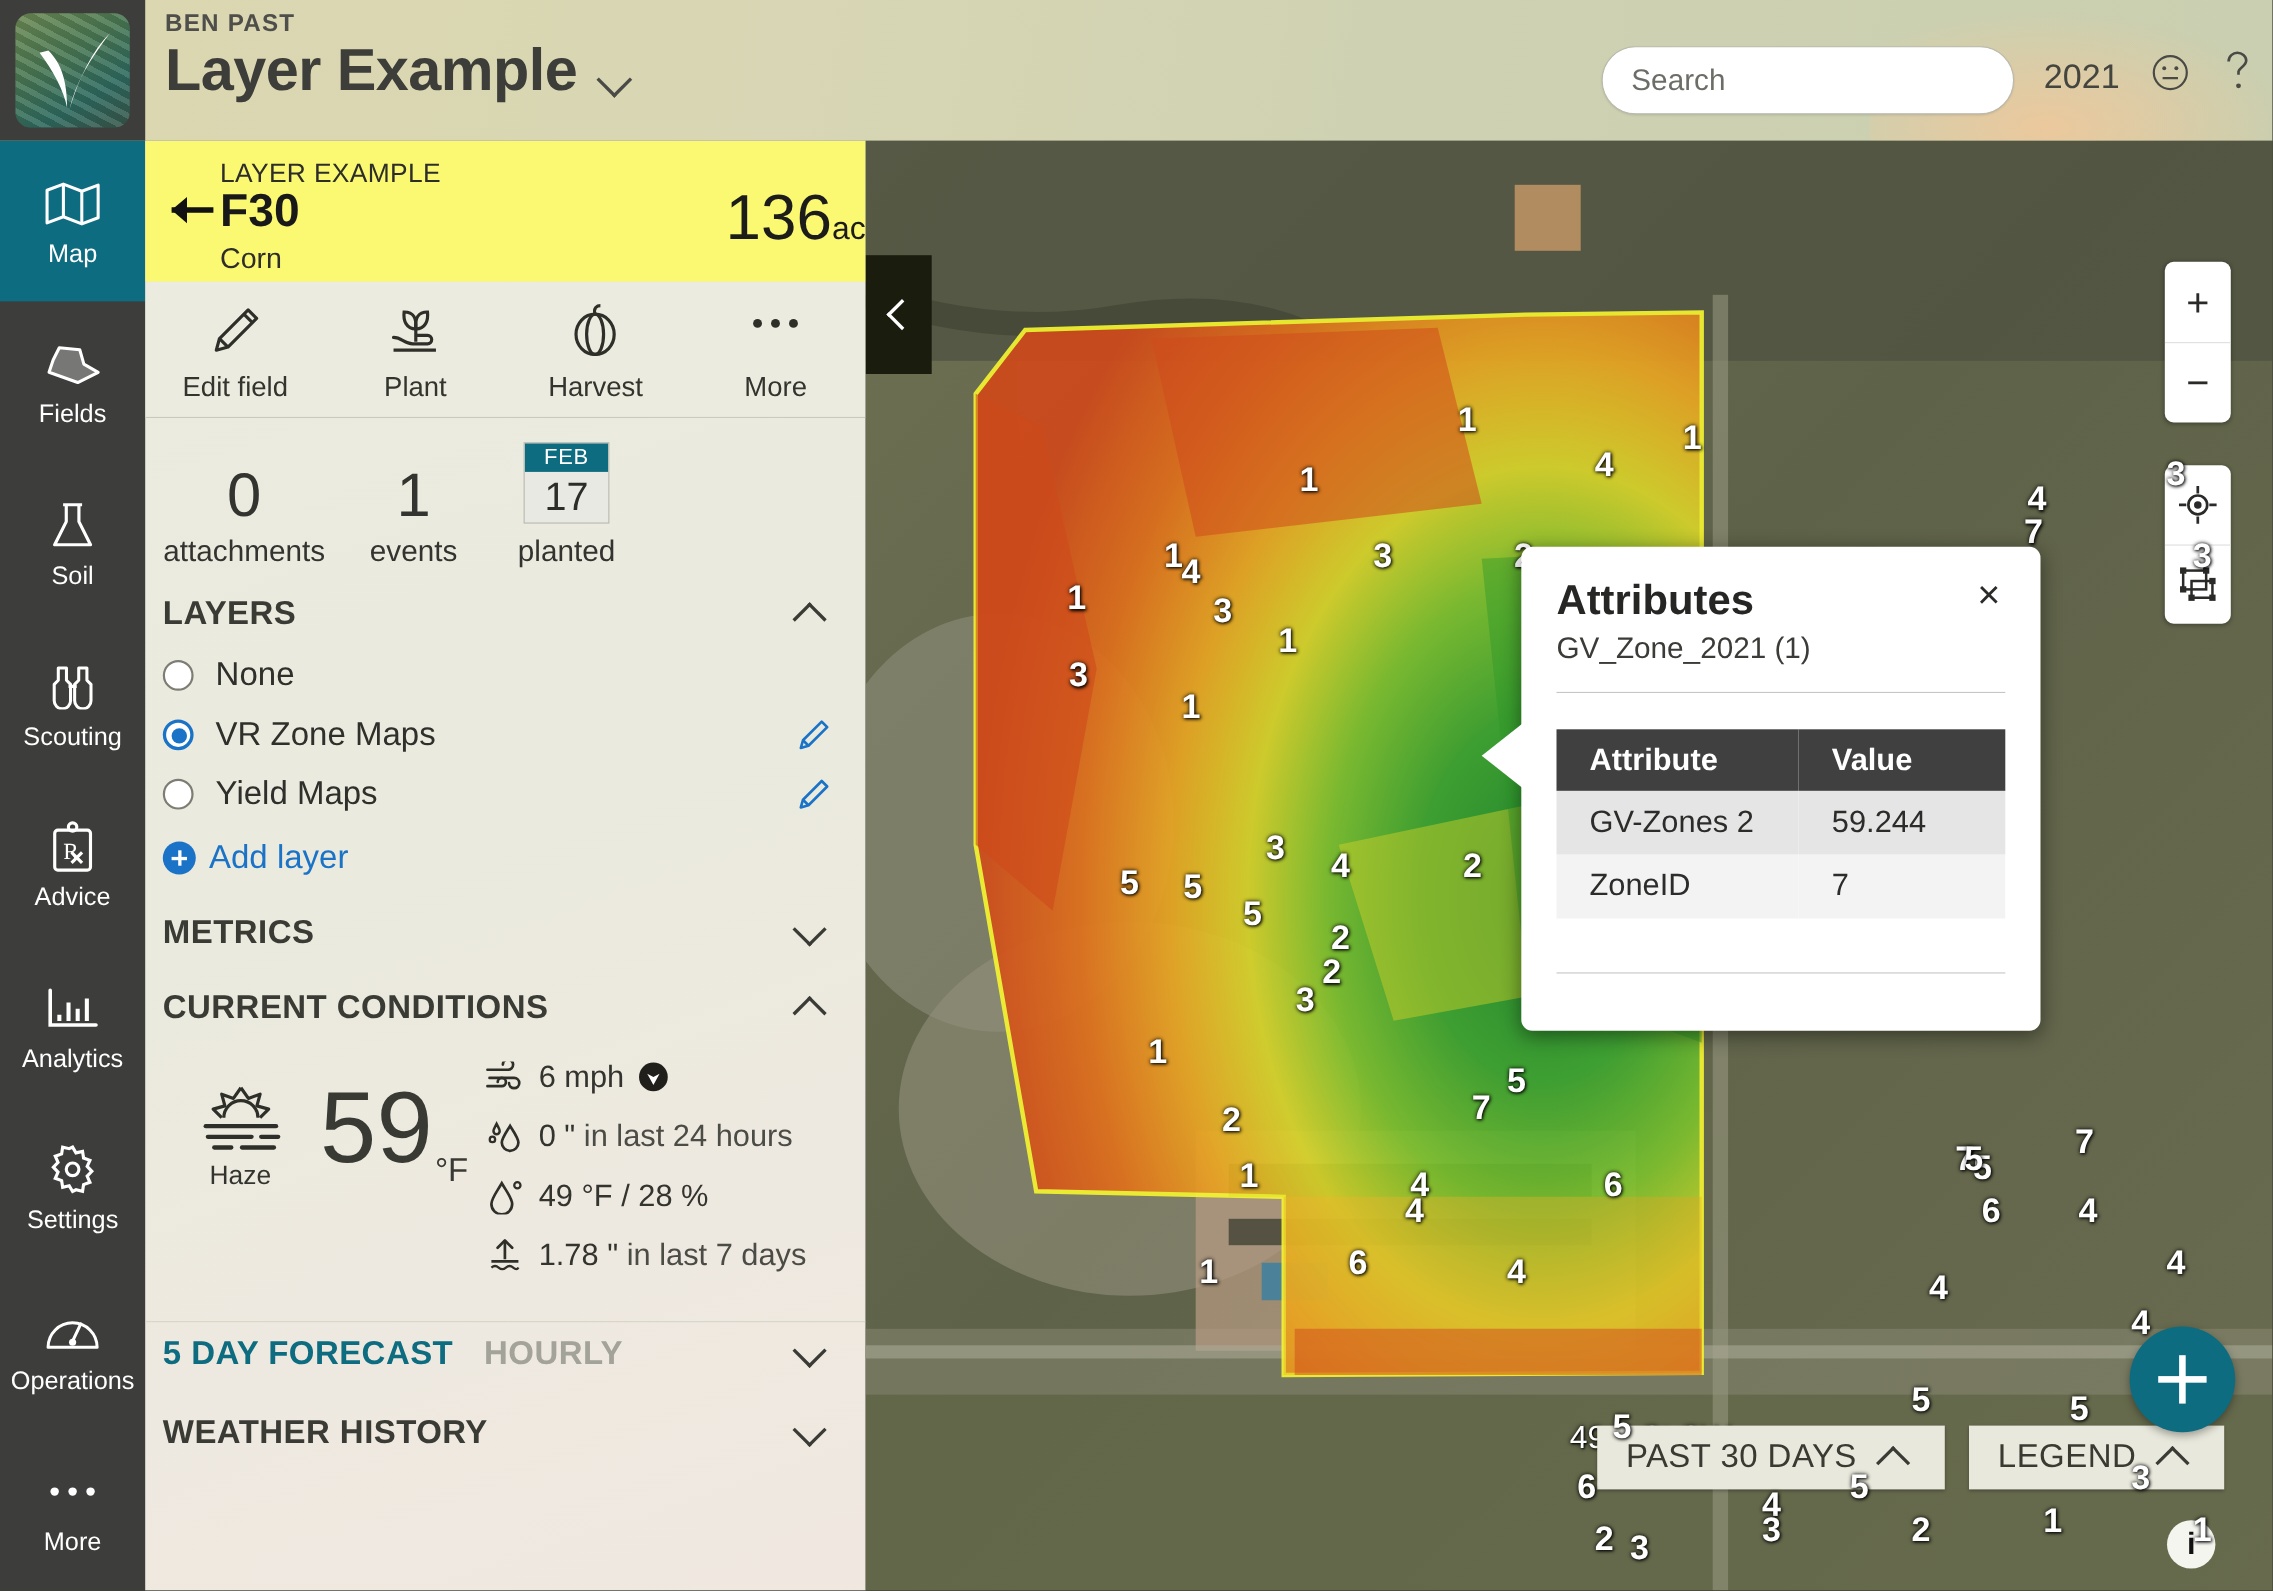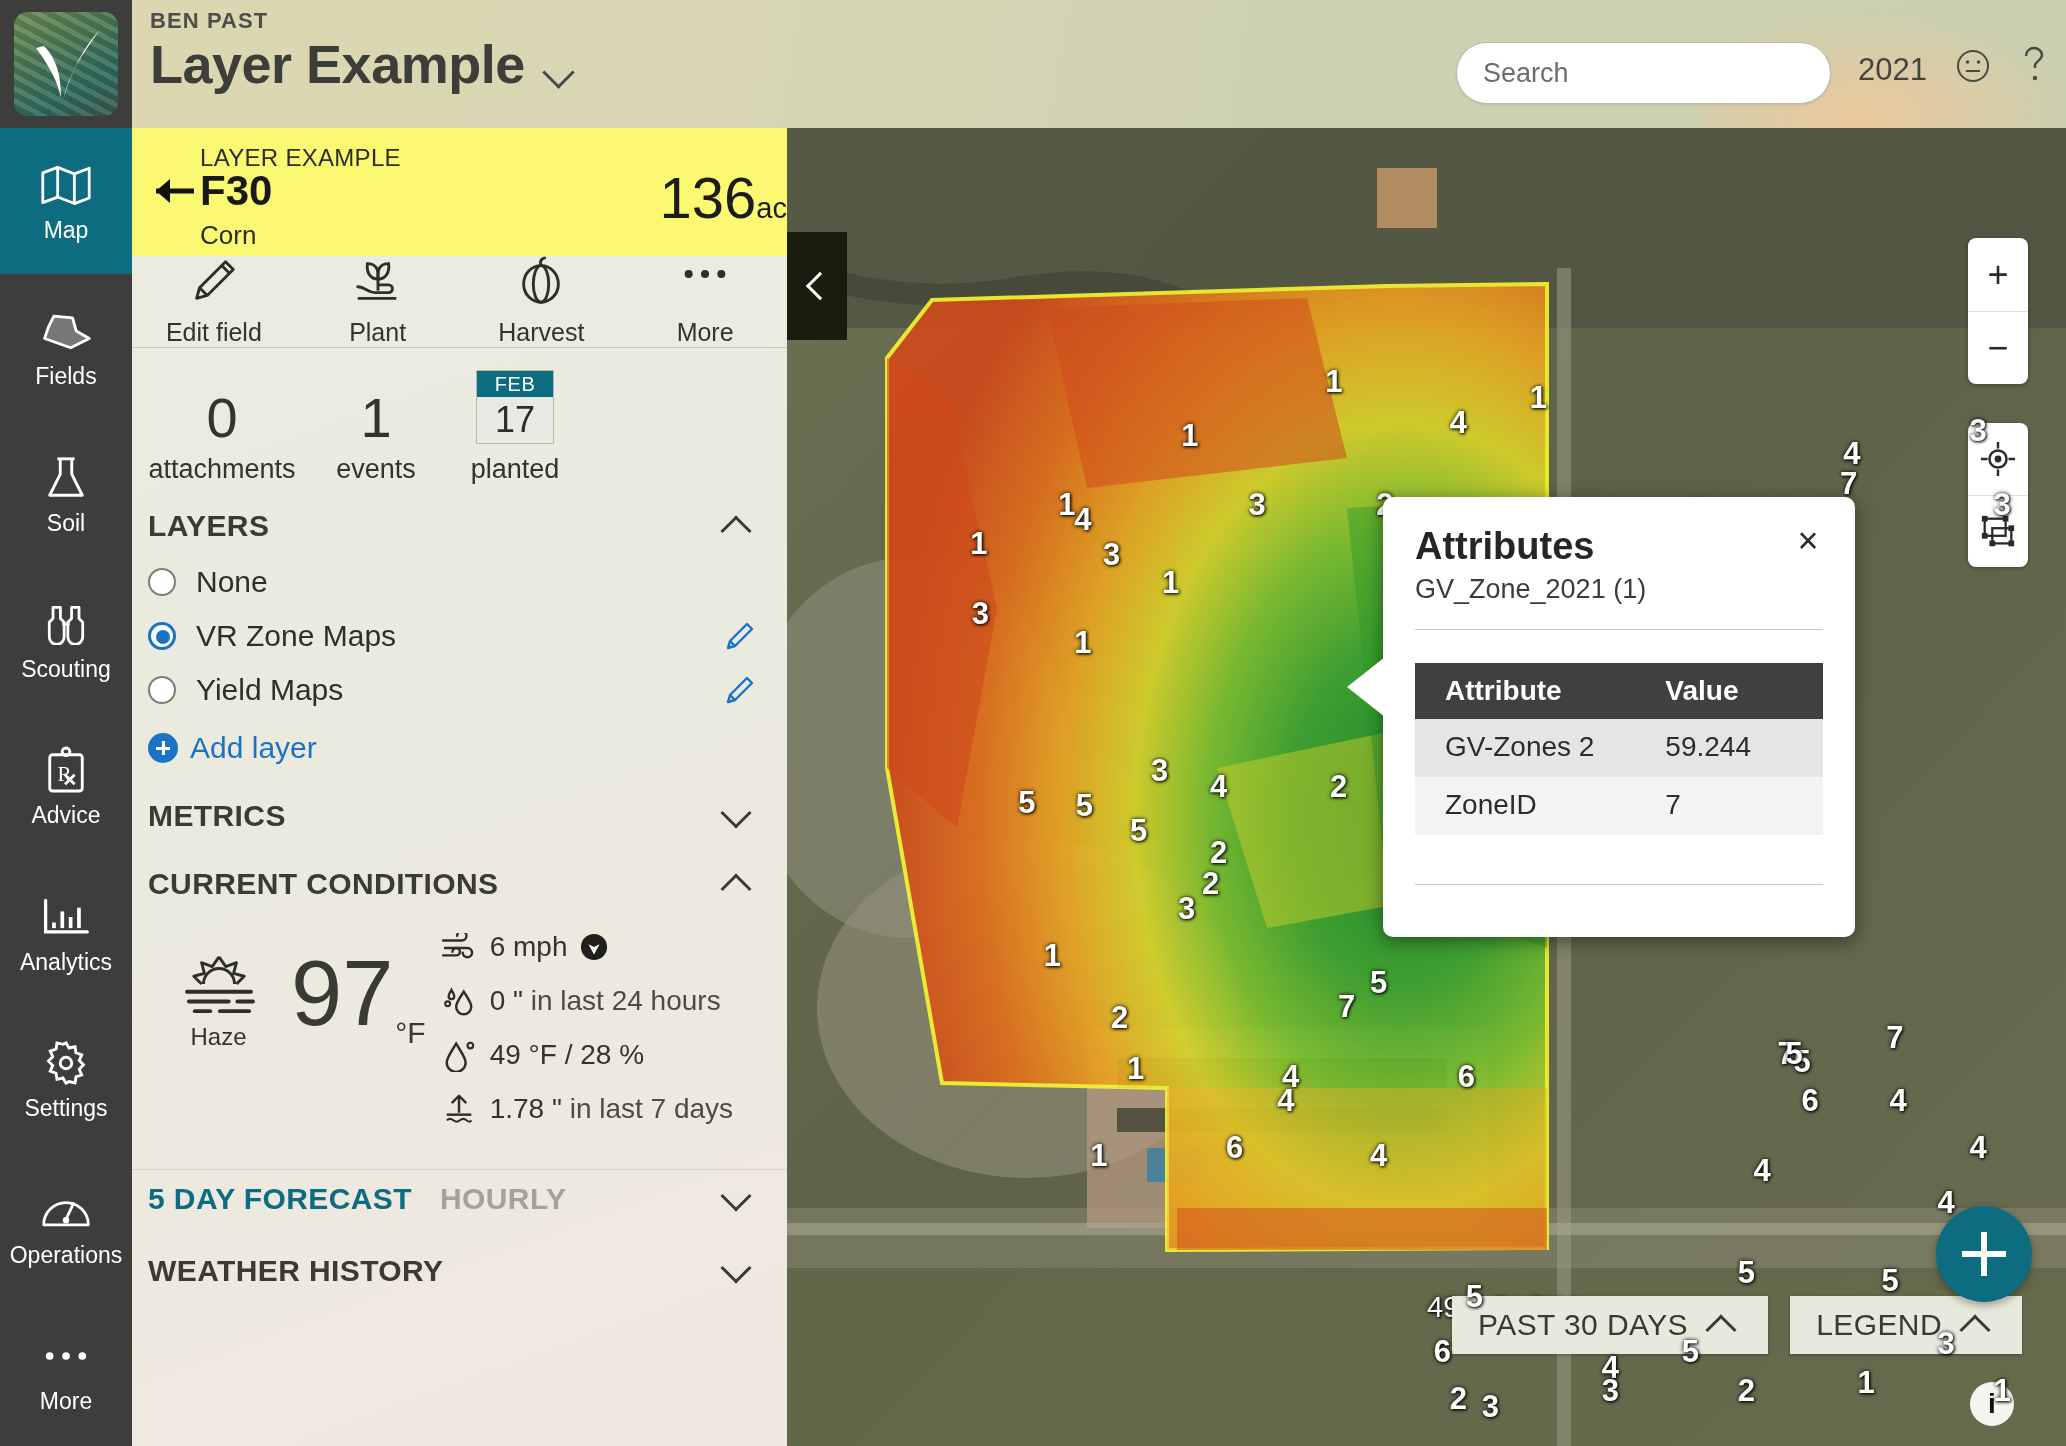--- a/index.html
+++ b/index.html
@@ -84,21 +84,21 @@
     height: 128px; background:#fbf871; position:relative; padding: 14px 0 0 0;
   }
   .fh-kicker { position:absolute; left:68px; top:16px; font-size:24px; color:#2d2d2a; letter-spacing:.3px;}
   .fh-back { position:absolute; left:18px; top:46px; width:48px; height:34px; }
   .fh-name { position:absolute; left:68px; top:42px; font-size:42px; font-weight:700; color:#19191a; line-height:1;}
   .fh-crop { position:absolute; left:68px; top:92px; font-size:26px; color:#2d2d2a; }
   .fh-ac { position:absolute; right:0px; top:36px; font-size:58px; color:#1c1c1a; font-weight:400;}
   .fh-ac small { font-size:29px; }
 
   .actions {
-    height: 92px; display:flex; align-items:flex-end; padding-top: 16px;
+    height: 124px; display:flex; align-items:flex-start; padding-top: 16px;
     border-bottom:1px solid #c9c9bd; background: rgba(235,235,224,.55);
   }
   .action {
     flex: 1; display:flex; flex-direction:column; align-items:center; gap:8px; cursor:pointer;
   }
   .action .a-ico { height:58px; display:flex; align-items:center; justify-content:center; }
   .action .a-label { font-size:25px; color:#34342f; }
   .action.more .a-ico { height:44px; }
   .action.more .a-label { margin-top:14px; }
 
@@ -533,21 +533,21 @@
             <line x1="14" y1="50" x2="55" y2="50"></line>
               <line x1="64" y1="50" x2="80" y2="50"></line>
             <line x1="20" y1="60" x2="36" y2="60"></line>
               <line x1="46" y1="60" x2="76" y2="60"></line>
           </g>
         </svg>
         <div class="cc-cond">Haze</div>
       </div>
 
       <div class="cc-temp">
-        <span>97</span><sup>°F</sup>
+        <span>59</span><sup>°F</sup>
       </div>
 
       <div class="cc-right">
         <div class="cc-line">
           <div class="ci">
             <svg viewBox="0 0 38 30" width="36" height="28">
               <g fill="none" stroke="#2f2f2a" stroke-width="2.6" stroke-linecap="round">
                 <path d="M2 8 h20 a5 5 0 1 0 -5 -5"></path>
                 <path d="M4 16 h24 a5 5 0 1 1 -5 5"></path>
                 <path d="M2 24 h14 a4 4 0 1 0 -4 -4"></path>

